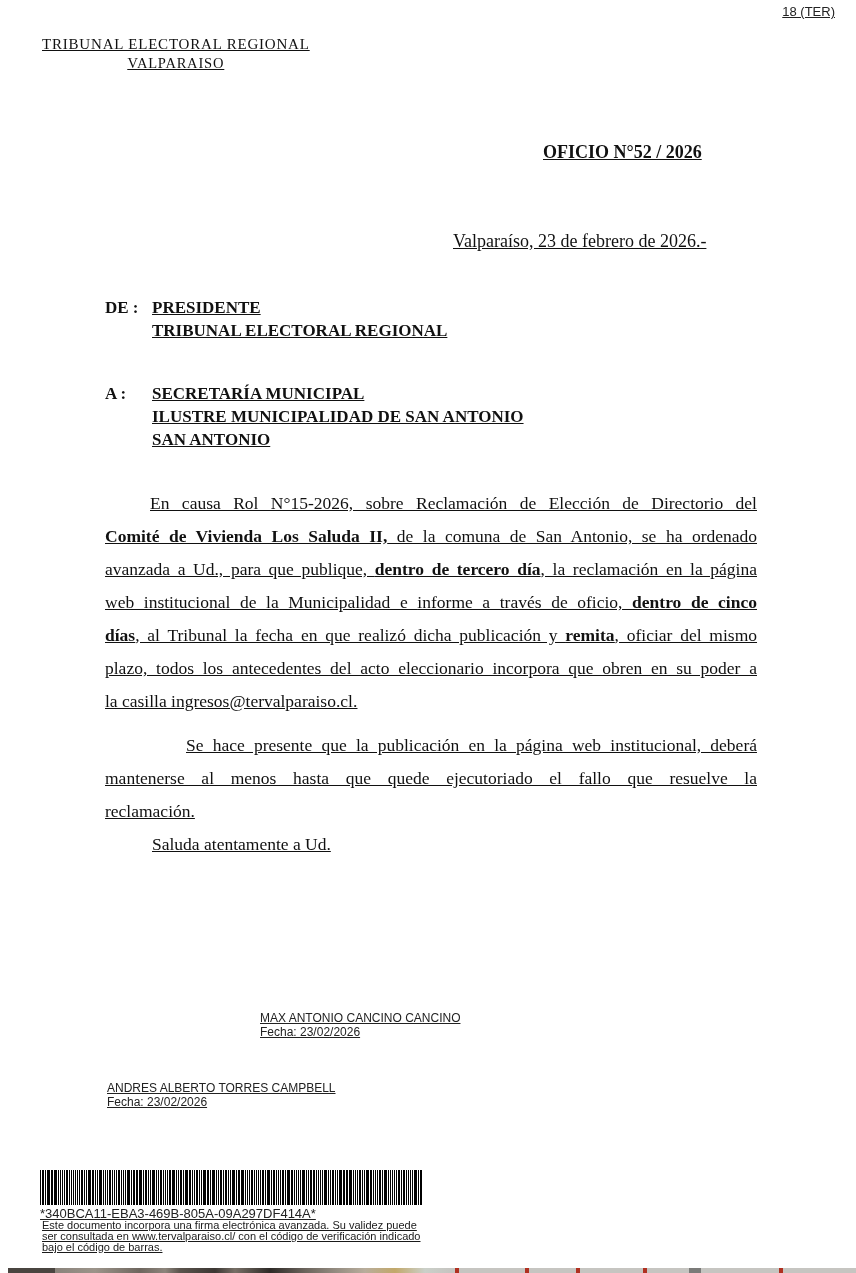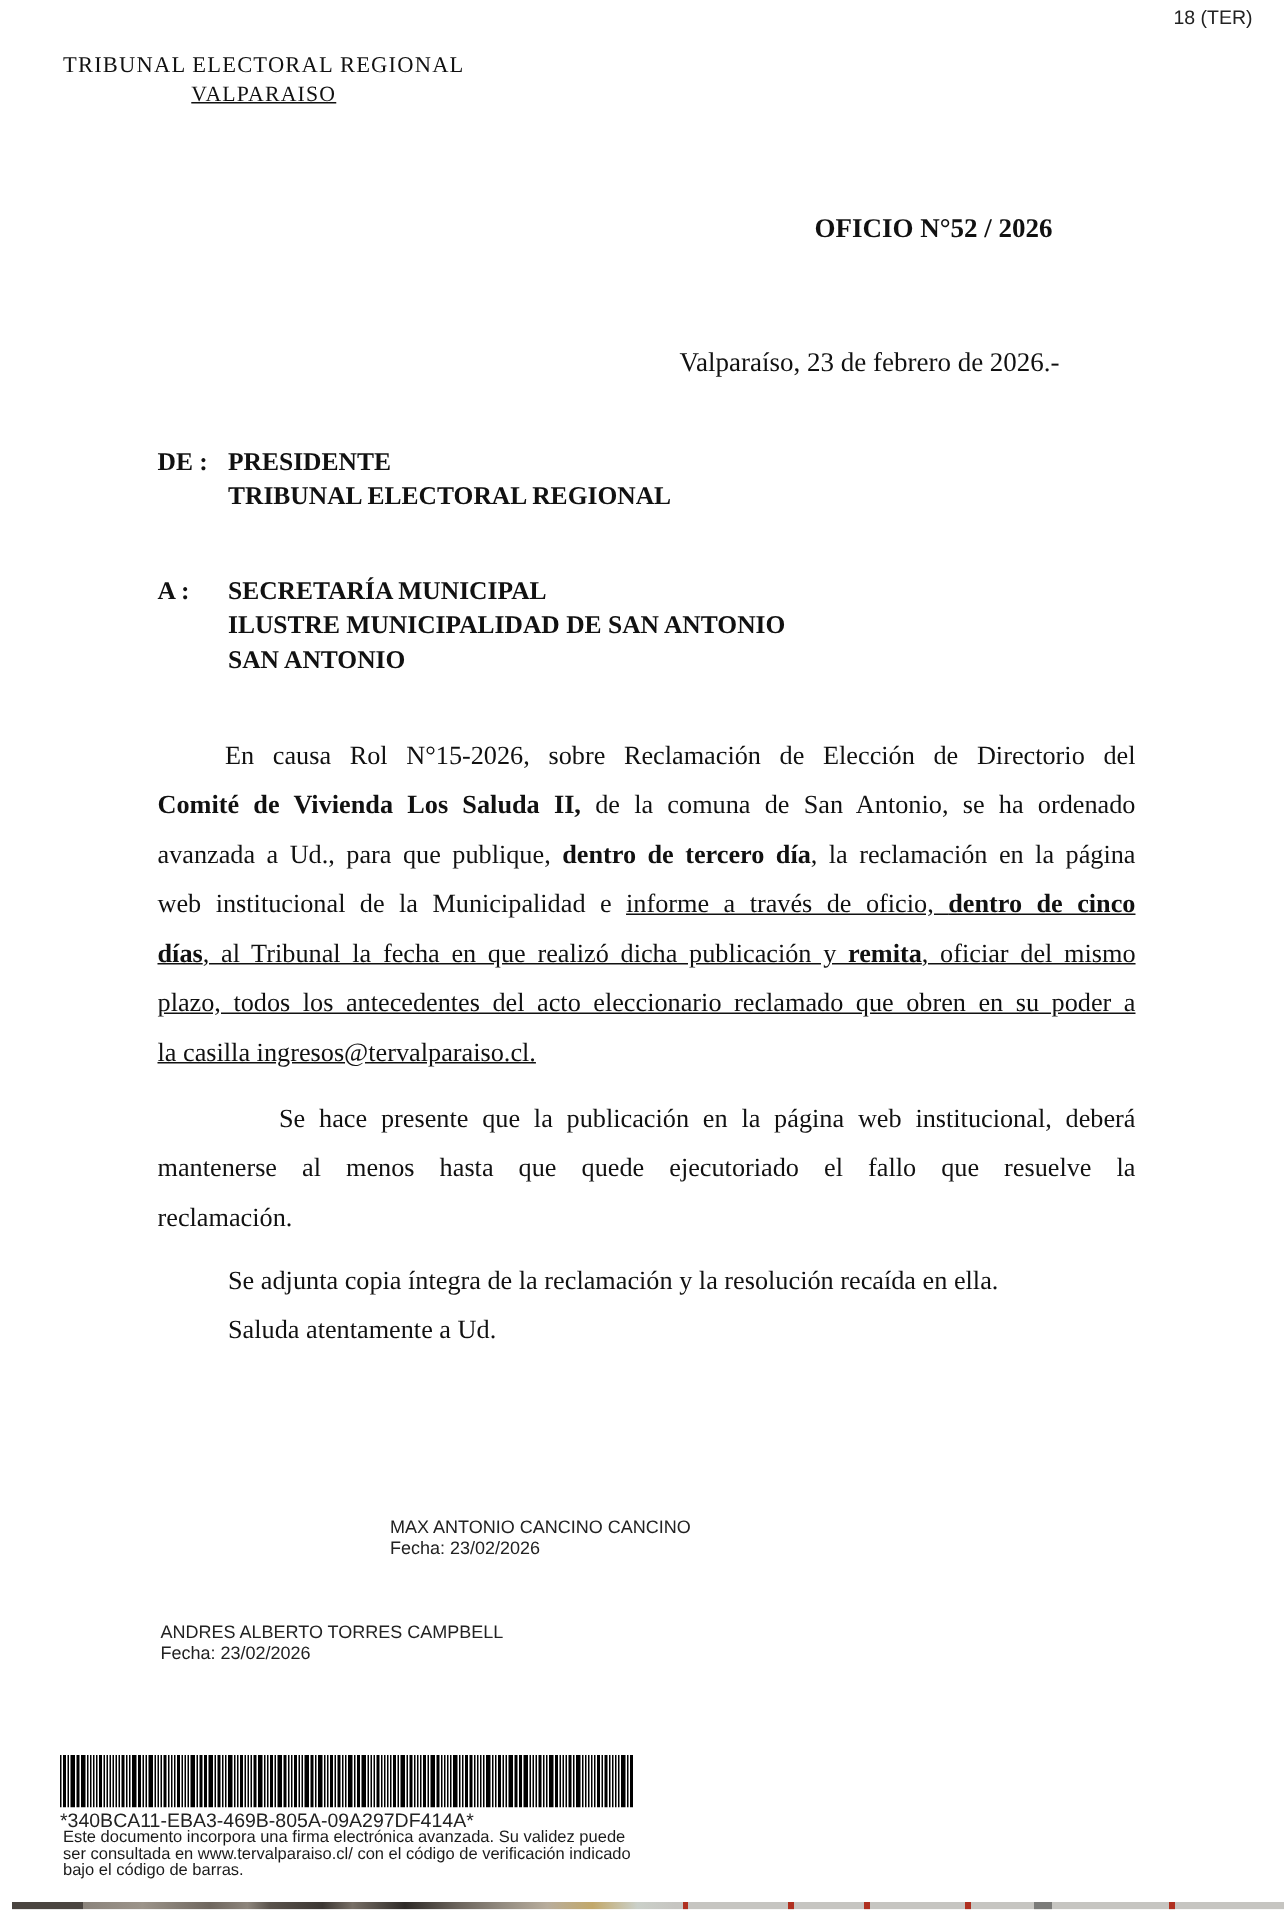--- a/index.html
+++ b/index.html
@@ -1,20 +1,20 @@
 <!DOCTYPE html>
 <html><head>
 <meta charset="utf-8">
 <style>
   html,body { margin:0; padding:0; background:#ffffff; }
   .page {
     position:relative; width:856px; height:1273px; background:#ffffff;
     font-family:"Liberation Serif", serif; color:#111; overflow:hidden;
   }
-  .abs { position:absolute; }
+  .abs { position:absolute;text-decoration:underline; }
 
   .corner-label {
     top:4px; right:21px;
     font-family:"Liberation Sans", sans-serif; font-size:13px; color:#222;
   }
 
   .org-header { left:42px; top:36px; text-align:center; }
   .org-name { font-size:15px; letter-spacing:0.8px; white-space:nowrap; }
   .org-city { font-size:14.5px; letter-spacing:0.8px; text-decoration:underline; margin-top:2px; }
 
@@ -106,26 +106,25 @@
       <div>SAN ANTONIO</div>
     </div>
   </div>
 
   <div class="abs body-block">
       <div class="bline just" style="text-indent: 45px;"><span>En causa Rol N°15-2026, sobre Reclamación de Elección de Directorio del</span></div>
       <div class="bline just"><span class="b">Comité de Vivienda Los Saluda II,</span><span> de la comuna de San Antonio, se ha ordenado</span></div>
       <div class="bline just"><span>avanzada a Ud., para que publique, </span><span class="b">dentro de tercero día</span><span>, la reclamación en la página</span></div>
       <div class="bline just"><span>web institucional de la Municipalidad e </span><span class="u">informe a través de oficio, </span><span class="b u">dentro de cinco</span></div>
       <div class="bline just"><span class="b u">días</span><span class="u">, al Tribunal la fecha en que realizó dicha publicación y </span><span class="b u">remita</span><span class="u">, oficiar del mismo</span></div>
-      <div class="bline just"><span class="u">plazo, todos los antecedentes del acto eleccionario reclamado que obren en su poder a</span></div>
+      <div class="bline just"><span class="u">plazo, todos los antecedentes del acto eleccionario incorpora que obren en su poder a</span></div>
       <div class="bline"><span class="u">la casilla ingresos@tervalparaiso.cl. </span></div>
       <div class="bline just" style="text-indent: 81px; margin-top: 11px;"><span>Se hace presente que la publicación en la página web institucional, deberá</span></div>
       <div class="bline just"><span>mantenerse al menos hasta que quede ejecutoriado el fallo que resuelve la</span></div>
       <div class="bline"><span>reclamación.</span></div>
-      <div class="bline" style="text-indent: 47px; margin-top: 9px;"><span>Se adjunta copia íntegra de la reclamación y la resolución recaída en ella.</span></div>
       <div class="bline" style="text-indent: 47px;"><span>Saluda atentamente a Ud.</span></div>
     </div>
 
   <div class="abs signature sig-1">
     <div>MAX ANTONIO CANCINO CANCINO</div>
     <div>Fecha: 23/02/2026</div>
   </div>
 
   <div class="abs signature sig-2">
     <div>ANDRES ALBERTO TORRES CAMPBELL</div>

